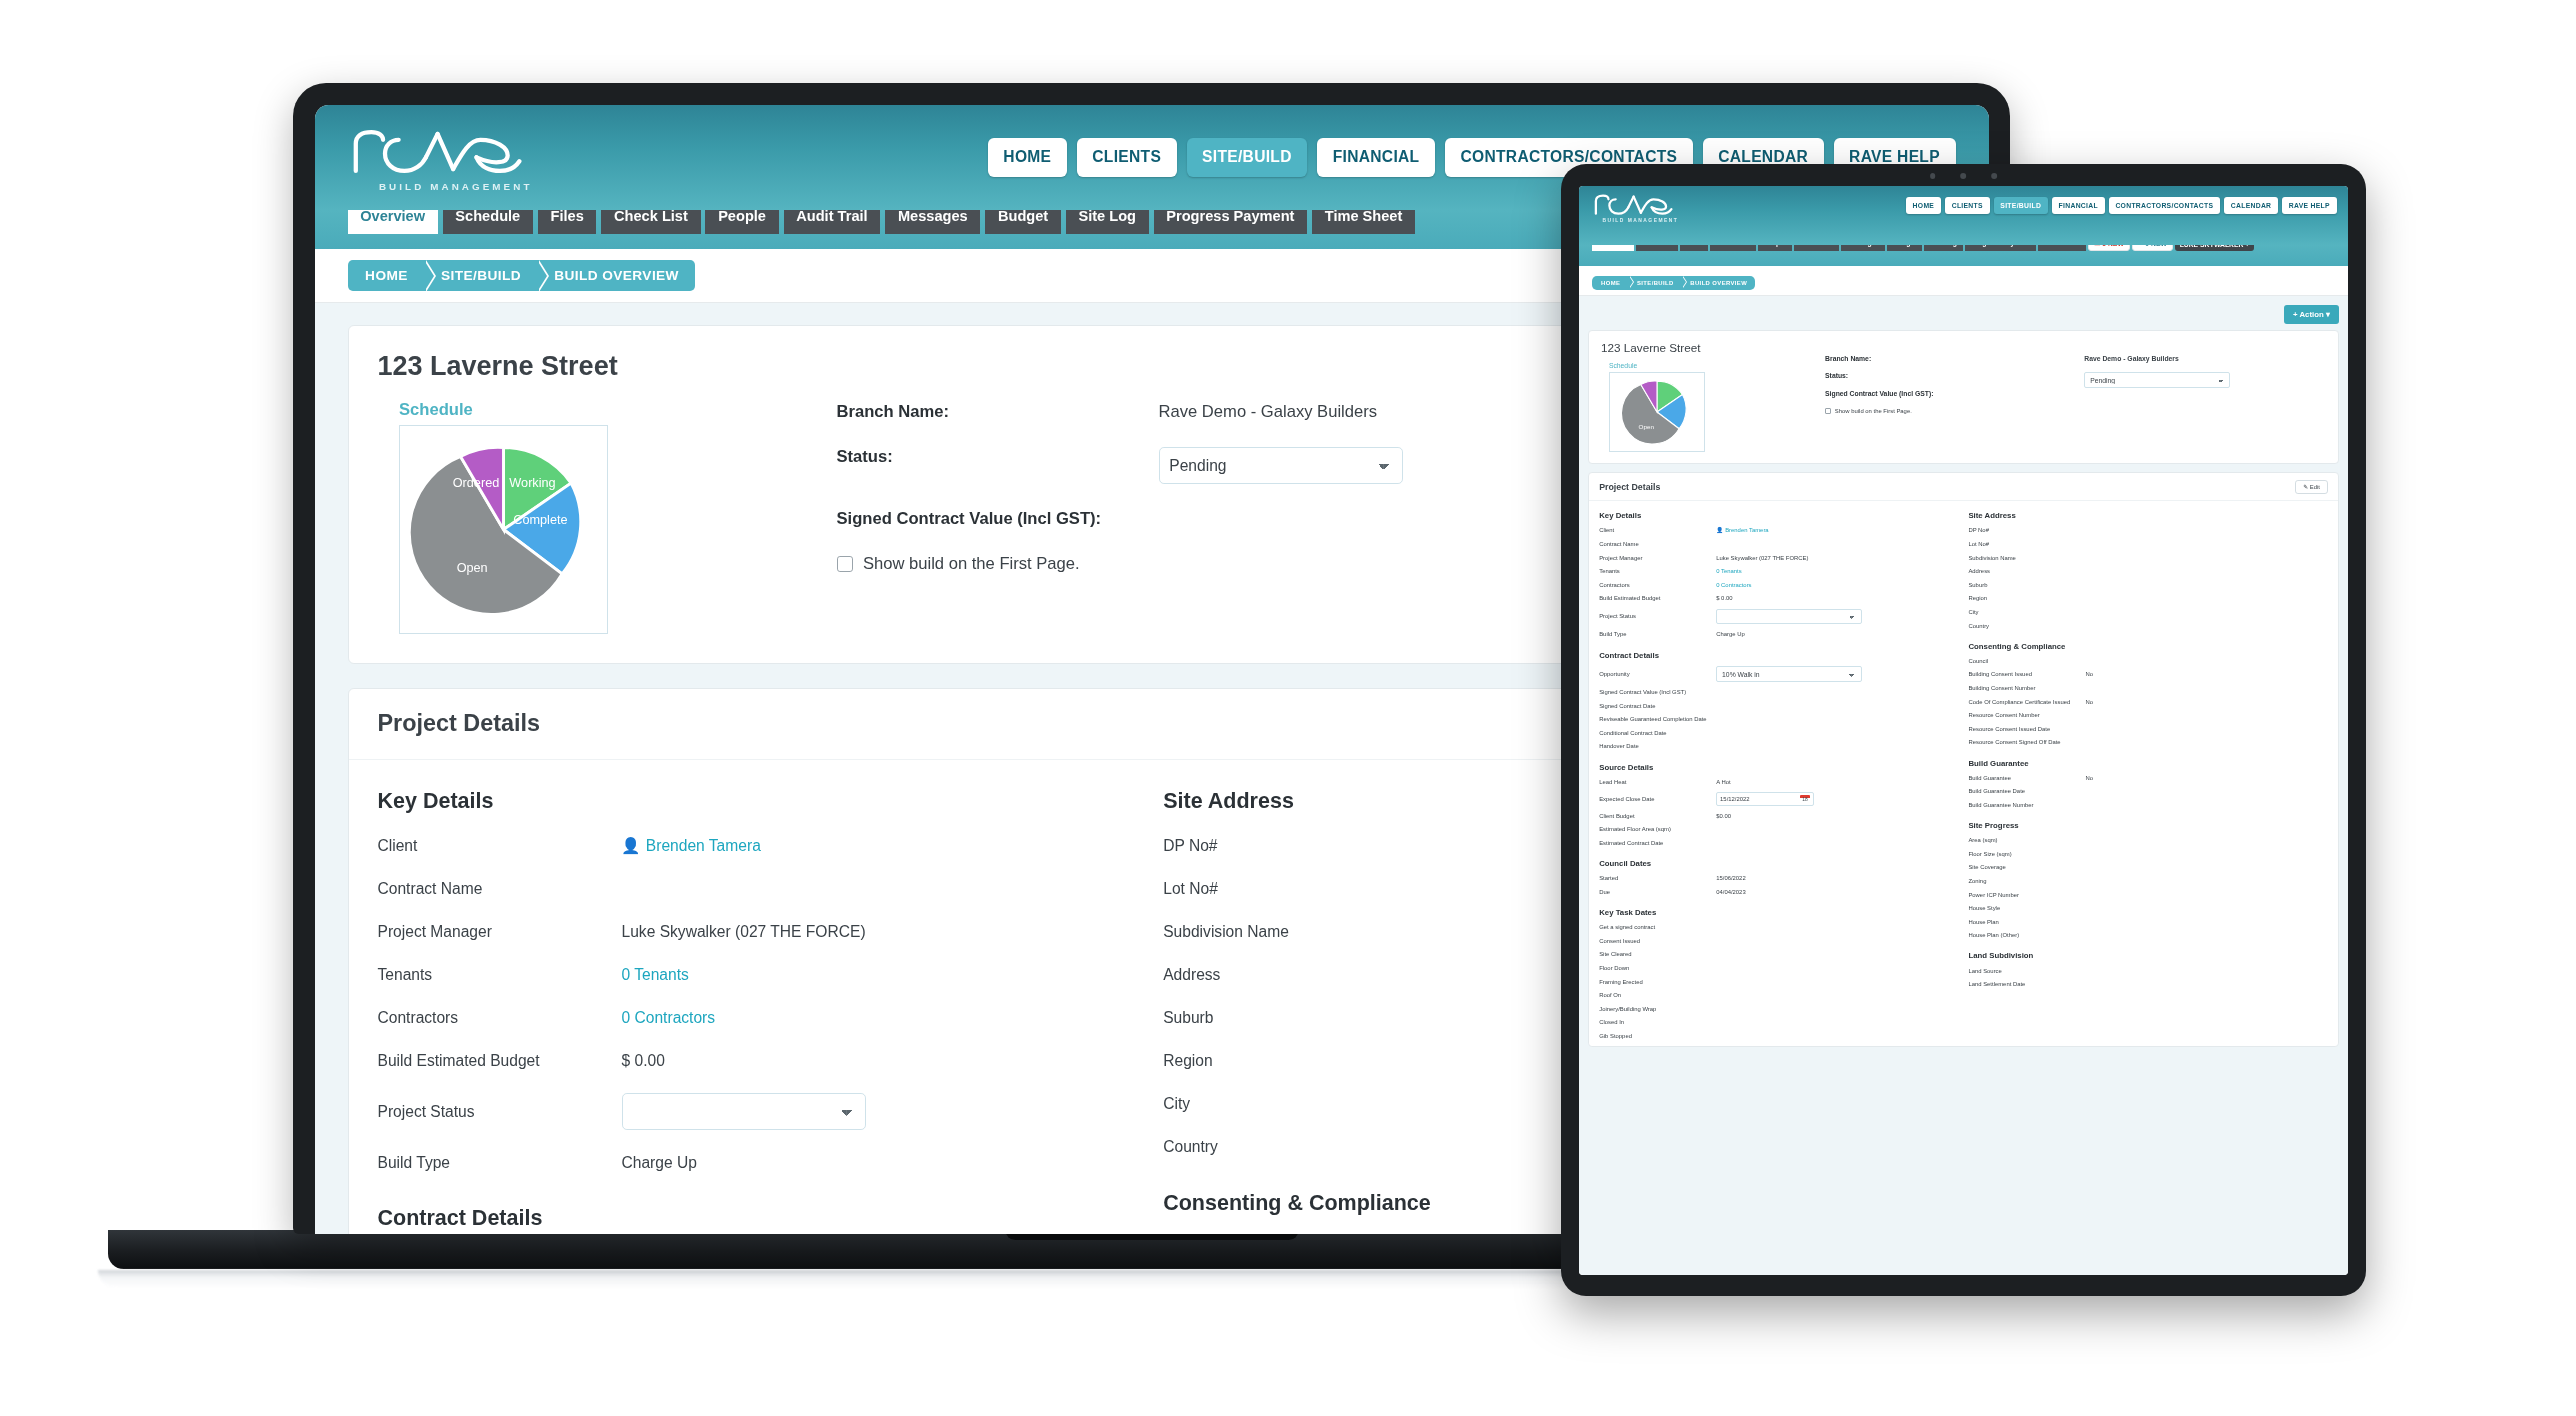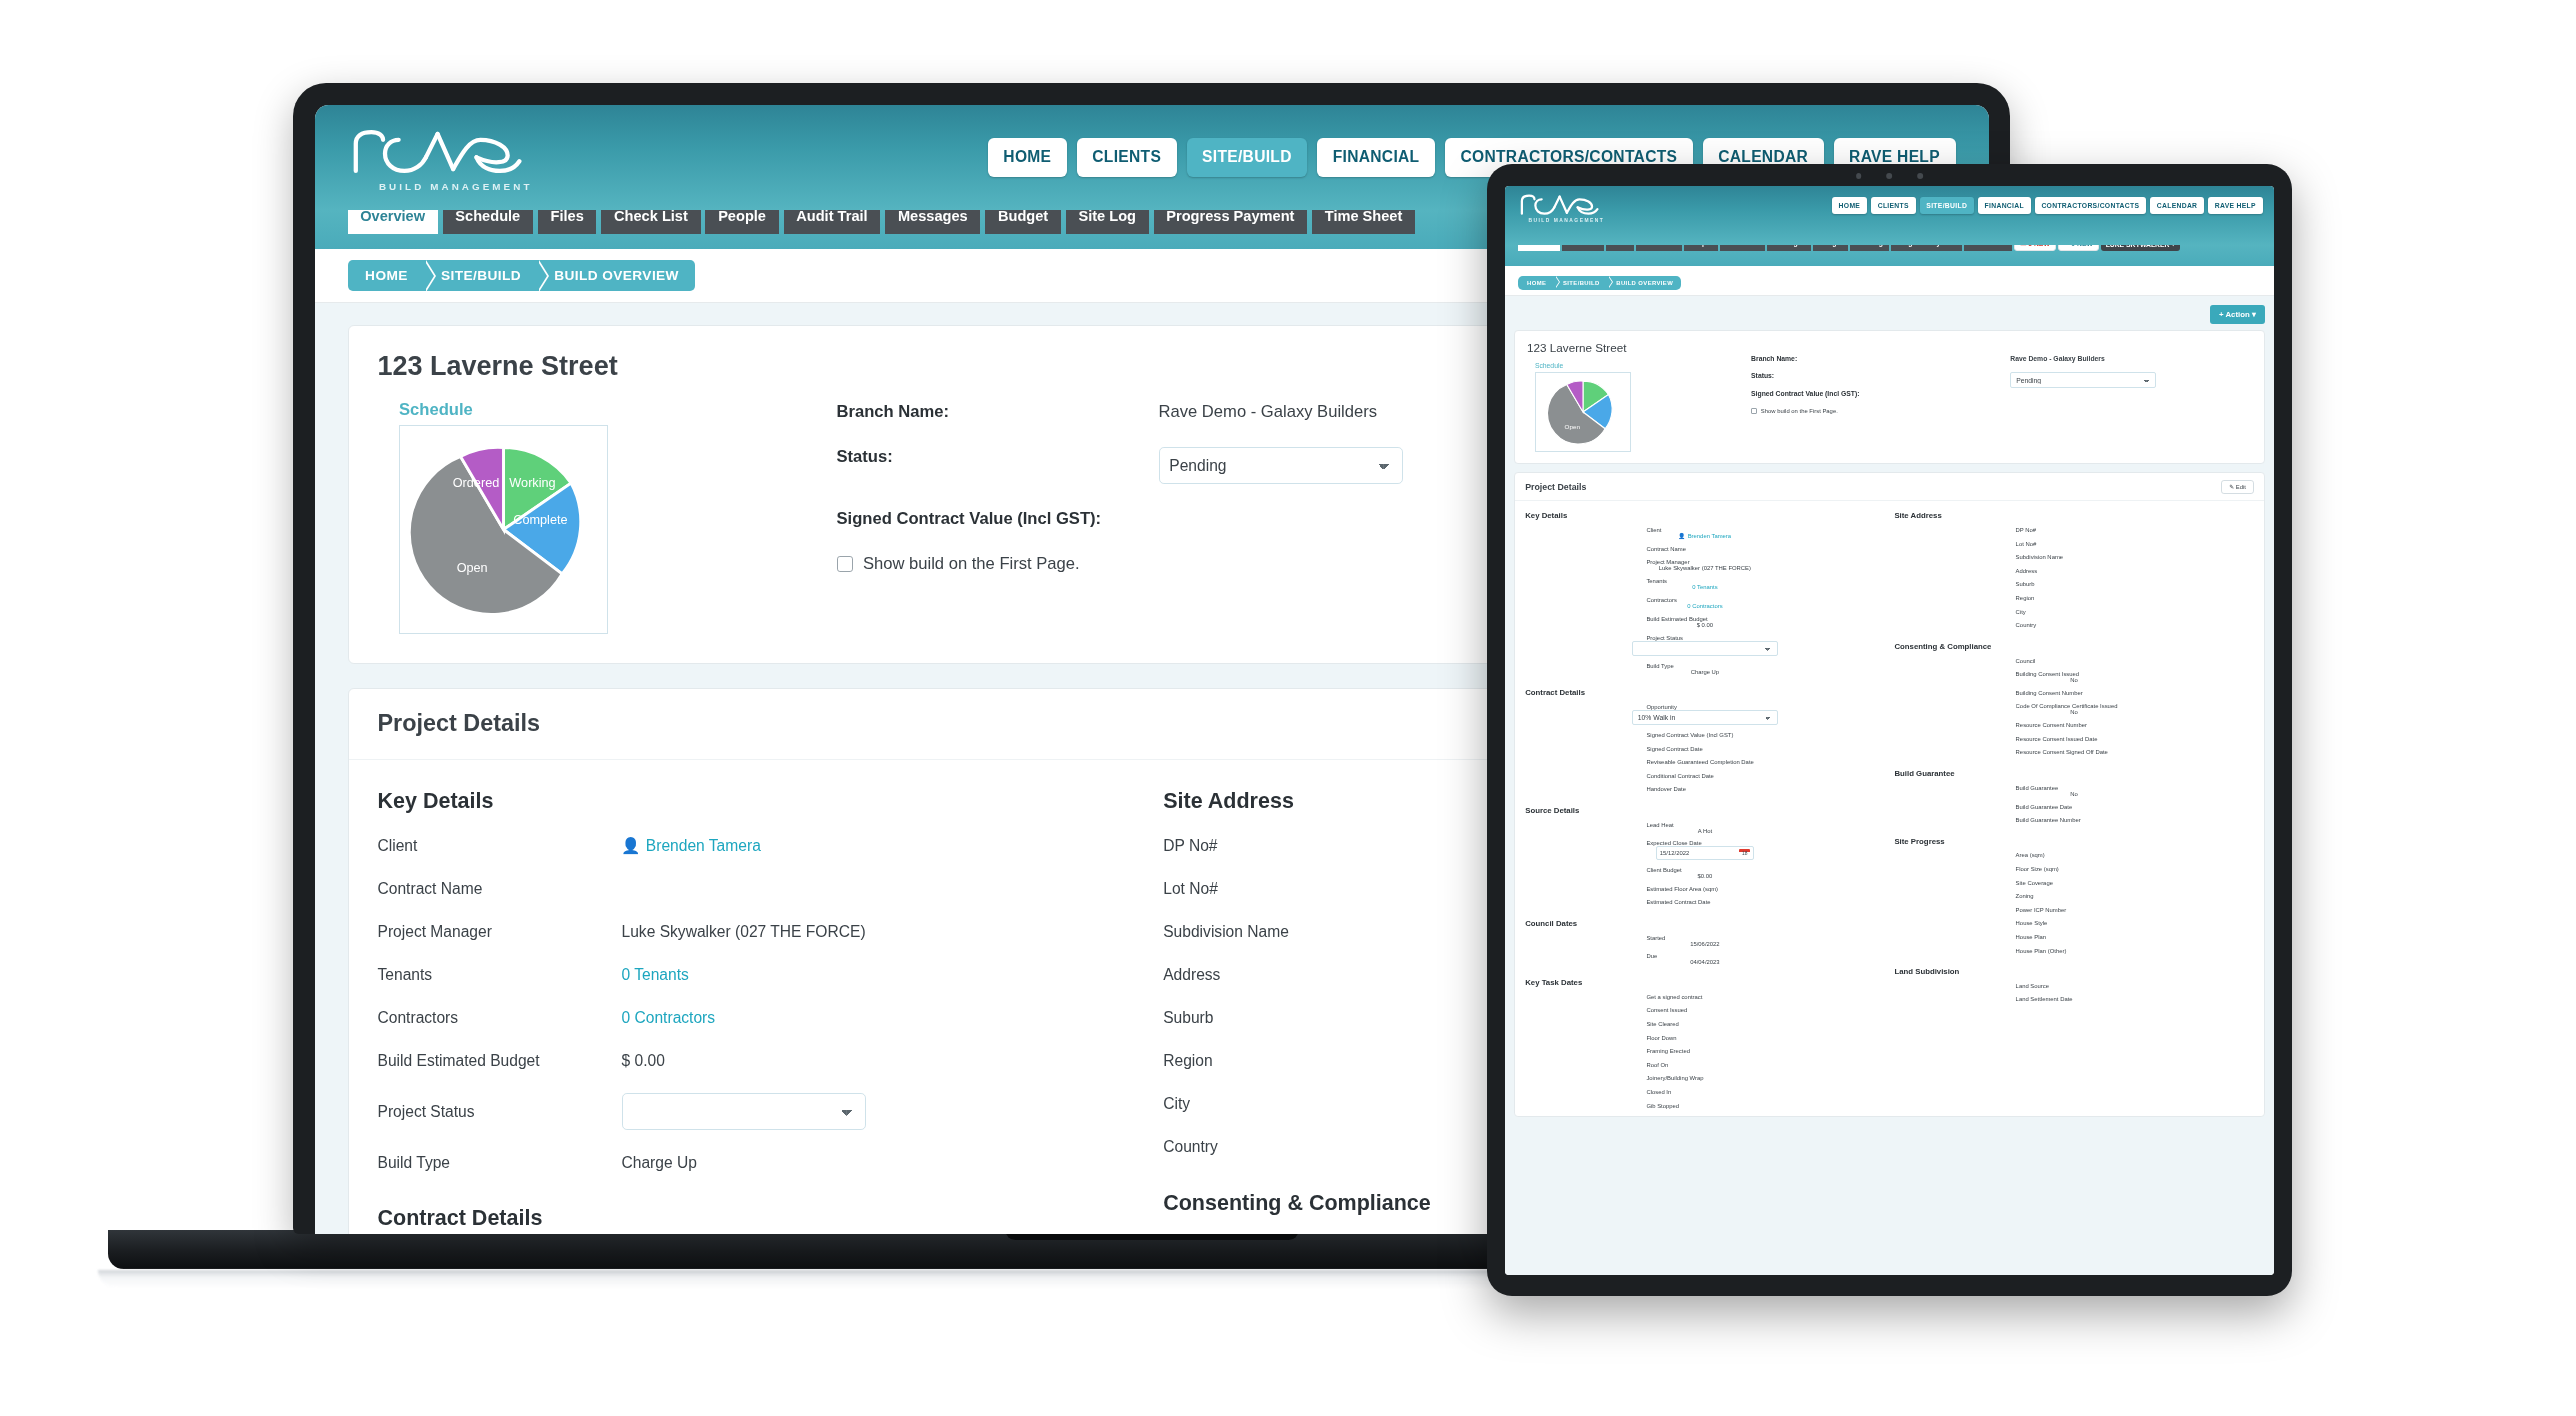--- a/index.html
+++ b/index.html
@@ -137,21 +137,21 @@
   .sel{
     width:244px; height:37px; border:1px solid #cfe2ea; border-radius:4.9px; background:#fff;
     font-size:15.6px; color:#3b4248; padding:0 9.8px; font-family:inherit;
     appearance:none; -webkit-appearance:none; cursor:pointer;
     background-image:linear-gradient(45deg,transparent 50%,#5b666d 50%),linear-gradient(135deg,#5b666d 50%,transparent 50%);
     background-position:calc(100% - 17.6px) 15.6px, calc(100% - 11.7px) 15.6px;
     background-size:5.9px 5.9px,5.9px 5.9px; background-repeat:no-repeat;
   }
 
   
-  .tablet{ position:absolute; left:1487px; top:164px; width:805px; height:1132px; }
+  .tablet{ position:absolute; left:1561px; top:164px; width:805px; height:1132px; }
   .tablet-bezel{
     position:absolute; inset:0; background:#1c1f22; border-radius:25px;
     box-shadow:0 17.6px 45px rgba(0,0,0,.34); padding:21.5px 17.6px;
   }
   .tablet-cam{ position:absolute; left:50%; top:8.8px; transform:translateX(-50%); display:flex; gap:25px; }
   .tablet-cam i{ width:5.9px; height:5.9px; background:#44494e; border-radius:50%; display:block; }
   .tablet-screen{ position:relative; width:100%; height:100%; background:#fff; overflow:hidden; border-radius:3.9px; }
 
   .t-page{ background:#eef5f8; padding:5.9px 9.8px 0 9.8px; height:100%; }
   .t-actionbar{ display:flex; justify-content:flex-end; padding:3.9px 0 5.9px; }
@@ -185,21 +185,21 @@
     color:#3b4248; display:flex; justify-content:space-between; align-items:center;
   }
   .t-edit-btn{
     background:#fff; border:1px solid #d4dde2; border-radius:2.9px; color:#41484e;
     font-size:5.9px; padding:2.9px 6.8px; cursor:pointer; font-family:inherit;
   }
   .t-details-body{ display:flex; padding:9.8px 9.8px 0 9.8px; gap:9.8px; }
   .t-col{ flex:1; }
   .t-sec-h{ font-size:7.8px; font-weight:700; color:#2b3136; margin:0 0 6.8px 0; }
   .t-sec-h.tight{ margin-top:12.7px; }
-  .t-frow{ display:flex; align-items:center; margin-bottom:6.8px; min-height:6.8px;flex-direction:column; }
+  .t-frow{ display:flex; align-items:center; margin-bottom:6.8px; min-height:6.8px; }
   .t-flbl{ width:117px; font-size:5.9px; color:#3b4248; }
   .t-fval{ font-size:5.9px; color:#3b4248; }
   .t-fval.link{ color:#1da6bf; }
   .t-date{
     display:flex; align-items:center; justify-content:space-between; width:98px; height:13.7px;
     border:1px solid #cfe2ea; border-radius:2px; background:#fff; font-size:5.9px; color:#3b4248; padding:0 2.9px;
   }
   .cal-ico{ display:flex; flex-direction:column; align-items:center; width:10.7px; }
   .cal-top{ width:10.7px; height:2.9px; background:#e03b2f; border-radius:1px 1px 0 0; }
   .cal-num{ font-size:4.9px; color:#41484e; line-height:4.9px; }

